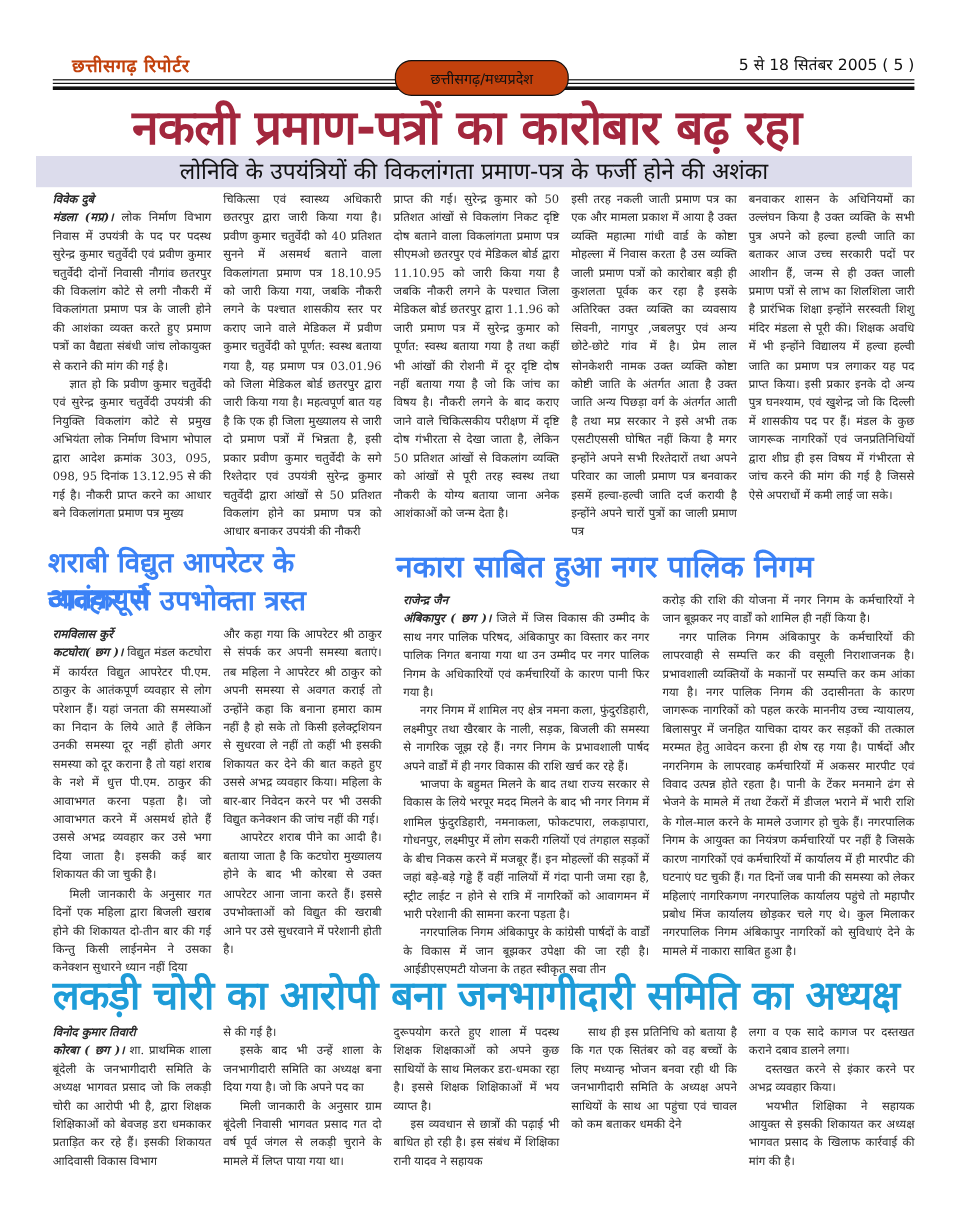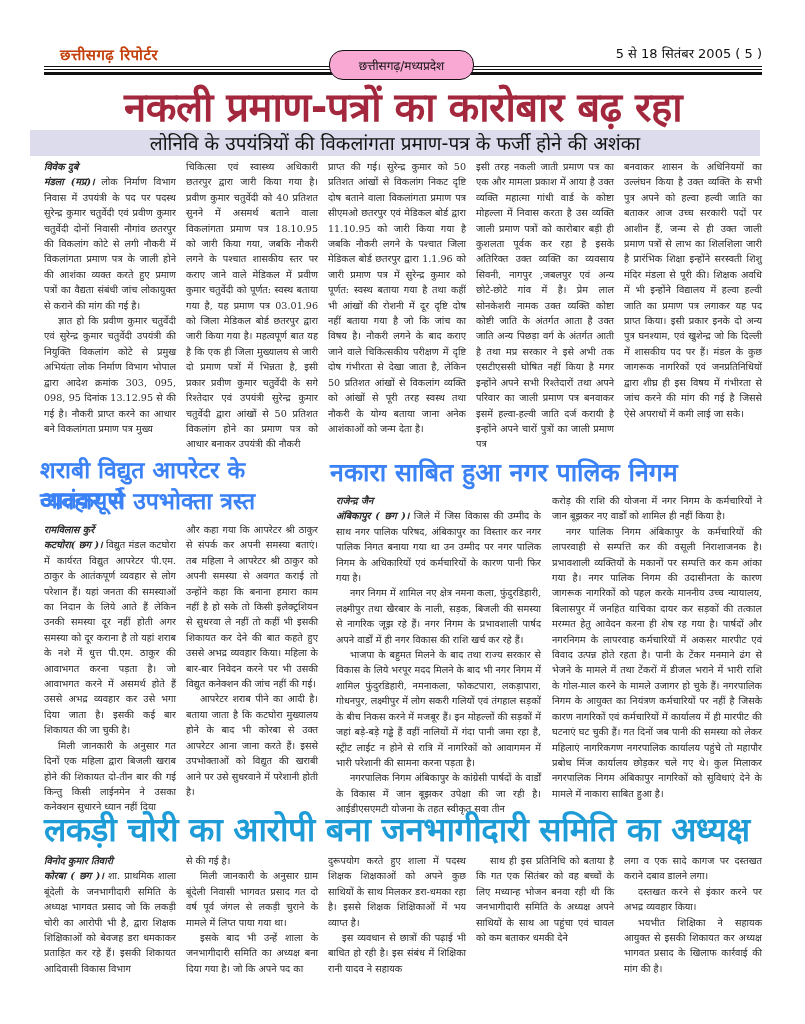--- a/index.html
+++ b/index.html
@@ -5,25 +5,25 @@
   * { box-sizing: border-box; margin: 0; padding: 0; }
   html, body { width: 805px; height: 1024px; background: #ffffff; overflow: hidden; }
   body { font-family: "DejaVu Sans", sans-serif; color: #1a1a1a; position: relative; }
 
   .masthead { position: absolute; left: 44px; top: 44px; width: 718px; height: 40px; }
   .paper-name { position: absolute; left: 16px; top: 0; font-family: "DejaVu Sans", sans-serif; font-weight: bold; font-size: 15px; color: #c2410c; letter-spacing: 0.5px; }
   .issue-date { position: absolute; right: 0; top: 0; font-size: 13px; color: #111; }
   .rule-lines { position: absolute; left: 0; right: 0; top: 22px; height: 9px;
     border-top: 1px solid #111; border-bottom: 3px solid #111; }
   .rule-lines::after { content: ""; position: absolute; left: 0; right: 0; top: 2px; height: 1px; background: #111; }
-  .section-pill { position: absolute; left: 285px; top: 6px; width: 145px; height: 30px; background: #f9a8d4;
+  .section-pill { position: absolute; left: 285px; top: 6px; width: 145px; height: 30px; background: #c2410c;
     border: 1.5px solid #111; border-radius: 14px; display: flex; align-items: center; justify-content: center;
     font-size: 12px; color: #111; z-index: 2; }
 
-  .headline-main { position: absolute; left: 44px; top: 84px; width: 718px; text-align: center;
+  .headline-main { position: absolute; left: 30px; top: 84px; width: 718px; text-align: center;
     font-family: "DejaVu Sans", sans-serif; font-weight: bold; font-size: 40px; color: #a3273d; line-height: 46px; letter-spacing: -0.5px; }
   .subhead { position: absolute; left: 30px; top: 130px; width: 730px; height: 26px; background: #dcdcec;
     font-size: 19px; line-height: 26px; text-align: center; color: #111; }
 
   .col { position: absolute; font-family: "DejaVu Serif", serif; font-size: 9.6px; line-height: 15.4px; color: #2a2a2a; text-align: justify; }
   .col p { text-indent: 14px; }
   .col p.first { text-indent: 0; }
   .byline { font-style: italic; font-weight: bold; display: block; text-indent: 0; }
   .dateline { font-style: italic; font-weight: bold; }
 
@@ -90,22 +90,22 @@
 </div>
 
 <div class="hl-blue">लकड़ी चोरी का आरोपी बना जनभागीदारी समिति का अध्यक्ष</div>
 
 <div class="col" style="left:44px; top:853px; width:132px;">
   <span class="byline">विनोद कुमार तिवारी</span>
   <p class="first"><span class="dateline">कोरबा ( छग )।</span> <span>शा. प्राथमिक शाला बूंदेली के जनभागीदारी समिति के अध्यक्ष भागवत प्रसाद जो कि लकड़ी चोरी का आरोपी भी है, द्वारा शिक्षक शिक्षिकाओं को बेवजह डरा धमकाकर प्रताड़ित कर रहे हैं। इसकी शिकायत आदिवासी विकास विभाग</span></p>
 </div>
 <div class="col" style="left:186px; top:853px; width:132px;">
   <p class="first">से की गई है।</p>
+  <p>इसके बाद भी उन्हें शाला के जनभागीदारी समिति का अध्यक्ष बना दिया गया है। जो कि अपने पद का</p>
   <p>मिली जानकारी के अनुसार ग्राम बूंदेली निवासी भागवत प्रसाद गत दो वर्ष पूर्व जंगल से लकड़ी चुराने के मामले में लिप्त पाया गया था।</p>
-  <p>इसके बाद भी उन्हें शाला के जनभागीदारी समिति का अध्यक्ष बना दिया गया है। जो कि अपने पद का</p>
 </div>
 <div class="col" style="left:328px; top:853px; width:138px;">
   <p class="first">दुरूपयोग करते हुए शाला में पदस्थ शिक्षक शिक्षकाओं को अपने कुछ साथियों के साथ मिलकर डरा-धमका रहा है। इससे शिक्षक शिक्षिकाओं में भय व्याप्त है।</p>
   <p>इस व्यवधान से छात्रों की पढ़ाई भी बाधित हो रही है। इस संबंध में शिक्षिका रानी यादव ने सहायक</p>
 </div>
 <div class="col" style="left:476px; top:853px; width:138px;">
   <p>साथ ही इस प्रतिनिधि को बताया है कि गत एक सितंबर को वह बच्चों के लिए मध्यान्ह भोजन बनवा रही थी कि जनभागीदारी समिति के अध्यक्ष अपने साथियों के साथ आ पहुंचा एवं चावल को कम बताकर धमकी देने</p>
 </div>
 <div class="col" style="left:624px; top:853px; width:138px;">
   <p class="first">लगा व एक सादे कागज पर दस्तखत कराने दबाव डालने लगा।</p>

